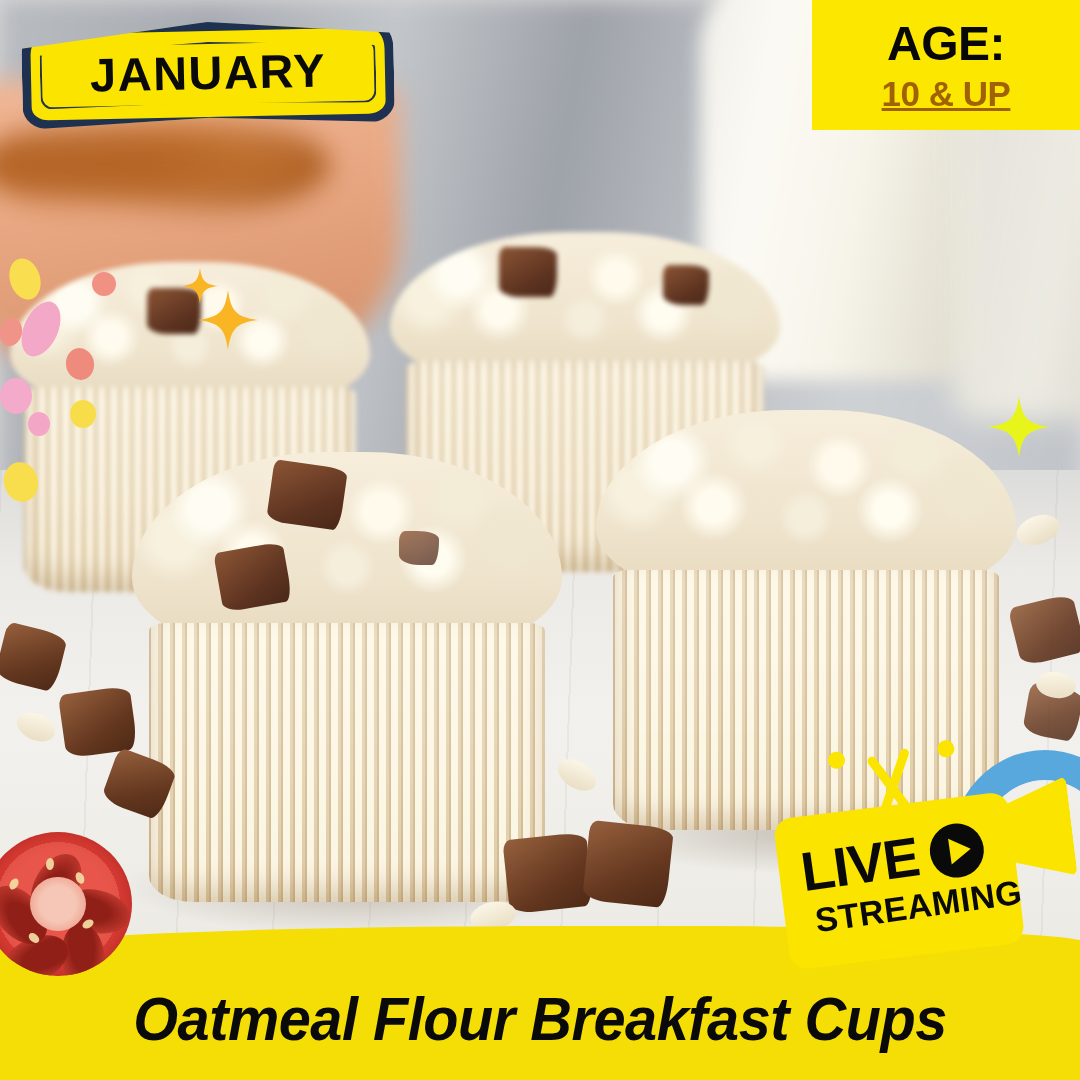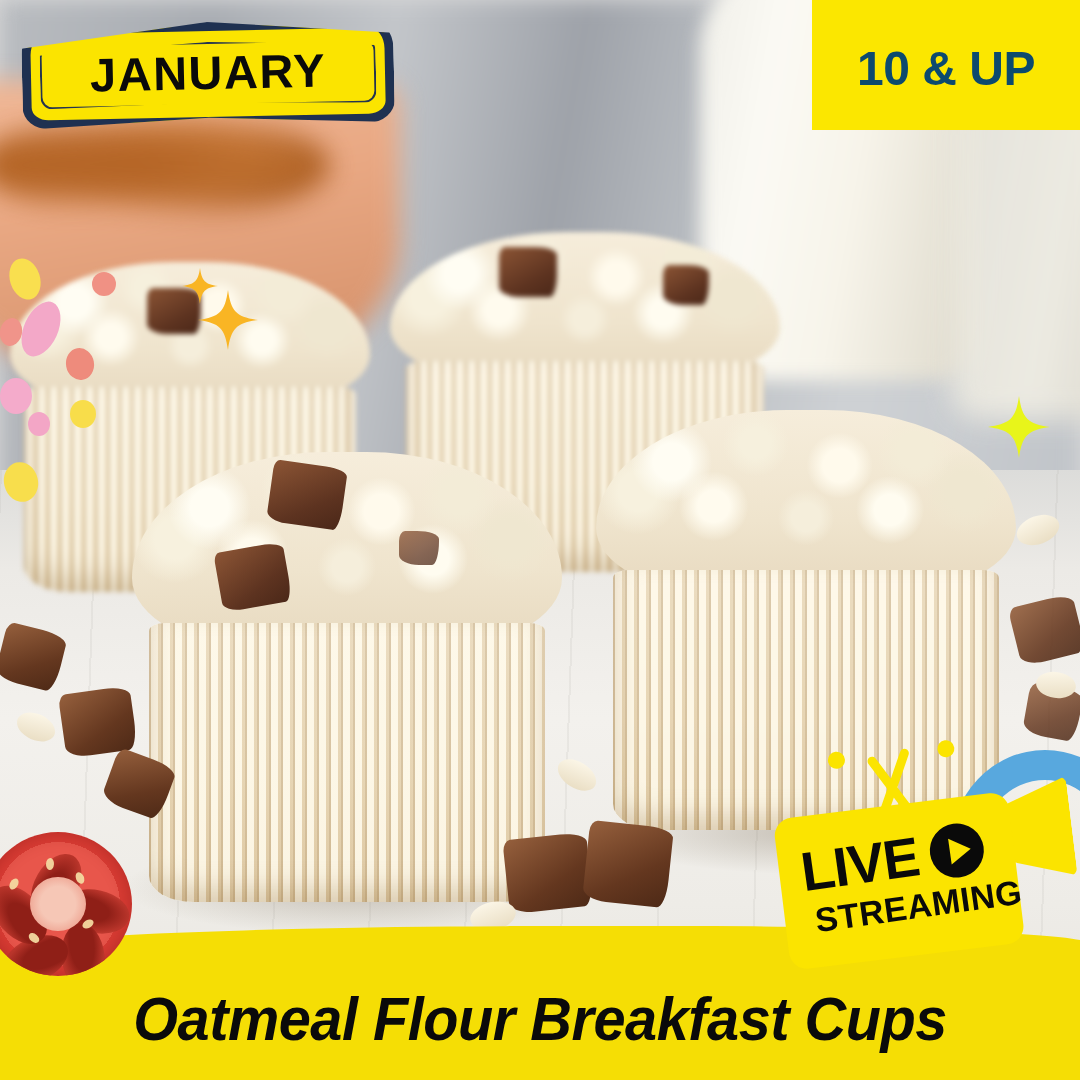--- a/index.html
+++ b/index.html
@@ -168,21 +168,21 @@
     font-family:"Liberation Sans", sans-serif; padding-bottom:4px;
   }
 
   .age-badge{
     position:absolute; right:0; top:0; width:268px; height:130px;
     background:#FBE700;
     display:flex; flex-direction:column; align-items:center; justify-content:center;
     line-height:1.0;
   }
   .age-l1{ font-weight:900; font-size:48px; color:#080808; letter-spacing:-0.5px; }
-  .age-l2{ font-weight:900; font-size:48px; color:#0c4a6e; letter-spacing:-0.5px; margin-top:8px;}
+  .age-l2{ font-weight:900; font-size:35px; color:#a16207; letter-spacing:-0.5px; margin-top:8px;text-decoration:underline;}
 
   
   .live-wrap{ position:absolute; left:772px; top:746px; width:300px; height:216px;
               transform:rotate(-7deg); }
   .ant{ position:absolute; background:#FBE400; border-radius:5px; }
   .ant-l{ left:108px; top:-6px; width:9px; height:78px; transform:rotate(26deg);
           transform-origin:bottom center; }
   .ant-r{ left:142px; top:-4px; width:9px; height:74px; transform:rotate(-30deg);
           transform-origin:bottom center; }
   .ant-knob{ position:absolute; width:17px; height:17px; border-radius:50%; background:#FBE400; }
@@ -310,20 +310,21 @@
     <div class="rb rb-orange"></div>
   </div>
 
   <div class="jan-badge">
     <div class="jan-outer"></div>
     <div class="jan-inner"></div>
     <div class="jan-text">JANUARY</div>
   </div>
 
   <div class="age-badge">
+    <div class="age-l1">AGE:</div>
     <div class="age-l2">10 &amp; UP</div>
   </div>
 
   <div class="title-band"></div>
   <div class="title-band2"></div>
 
   <div class="tomato">
     <div class="tm-seg" style="transform:rotate(12deg) translateY(-50%);"></div>
     <div class="tm-seg" style="transform:rotate(84deg) translateY(-50%);"></div>
     <div class="tm-seg" style="transform:rotate(156deg) translateY(-50%);"></div>

